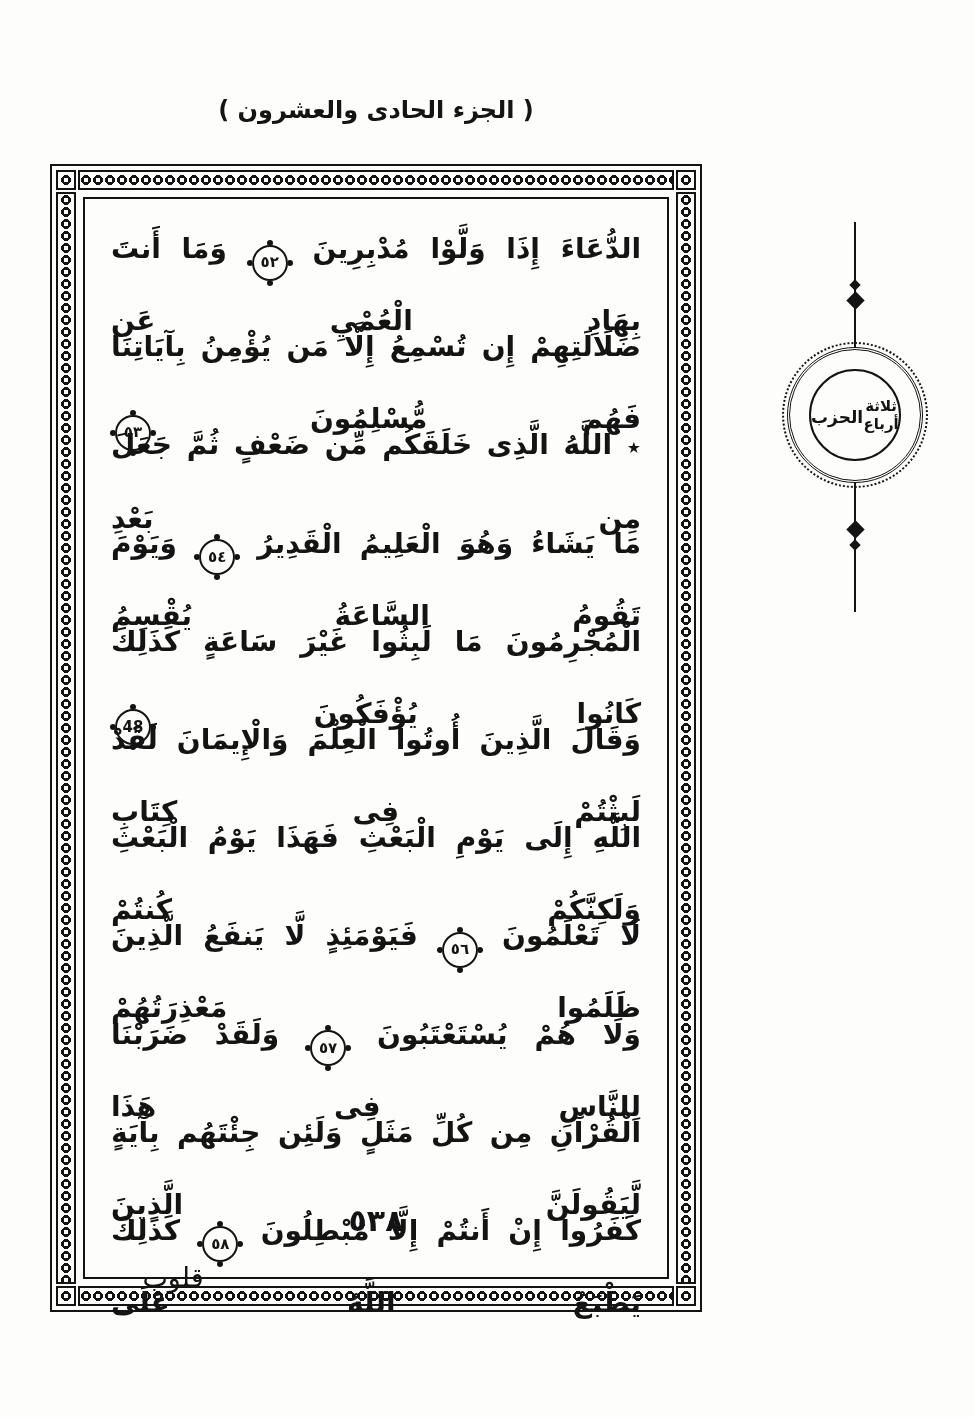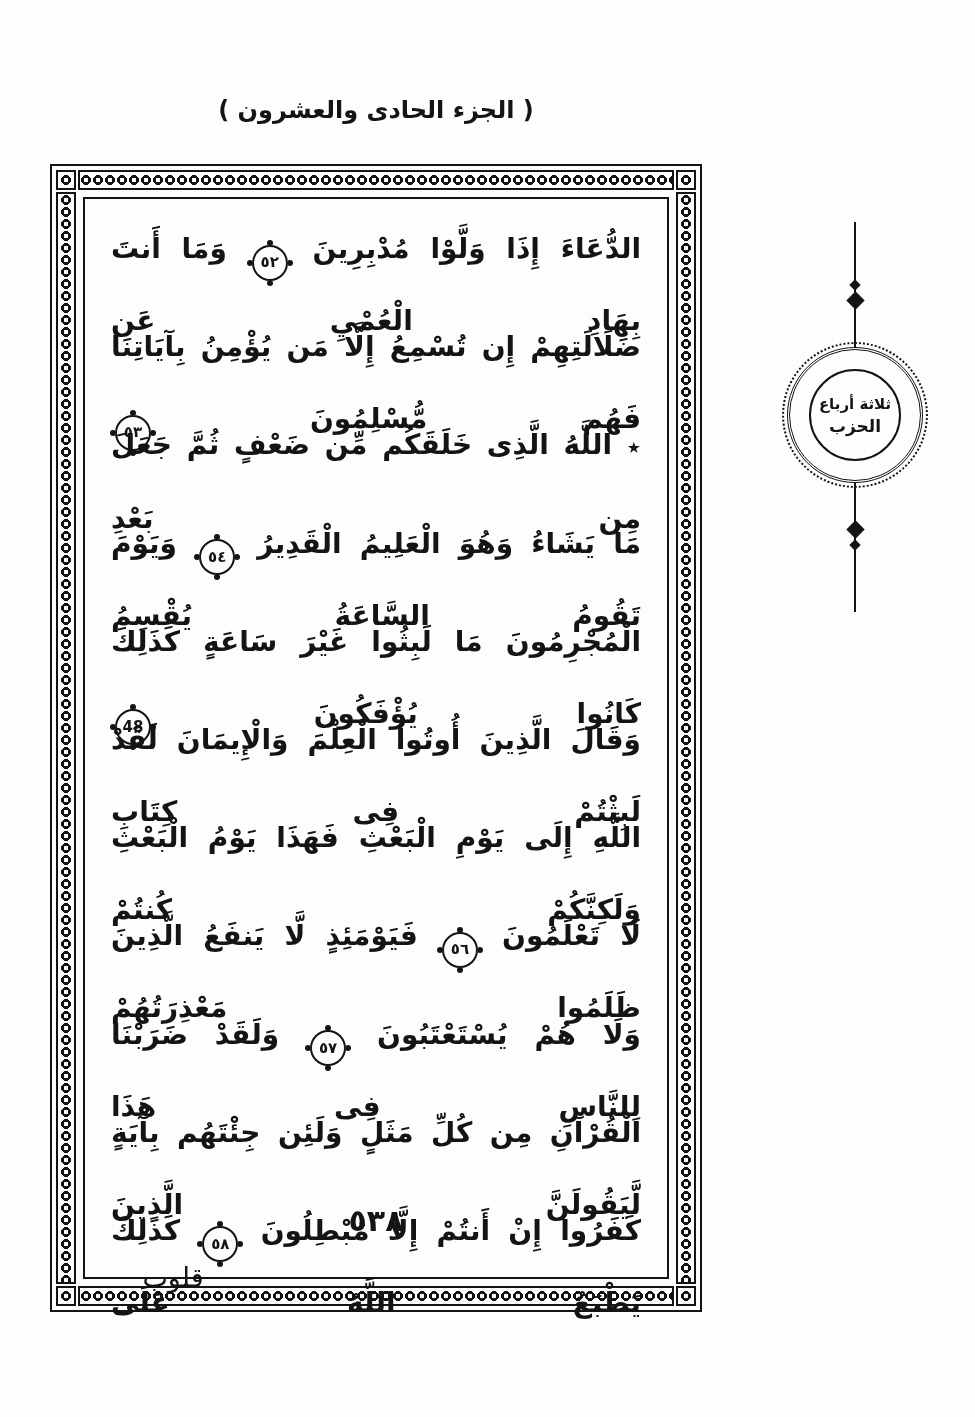--- a/index.html
+++ b/index.html
@@ -67,21 +67,21 @@
   .d3 { left:849px; top:523px; width:13px; height:13px; }
   .d4 { left:851px; top:541px; width:8px; height:8px; }
   .med-outer {
     position:absolute; left:787px; top:347px; width:136px; height:136px;
     box-sizing:border-box; border:3px double var(--ink); border-radius:50%;
     outline:2px dotted var(--ink); outline-offset:3px; background:var(--paper);
   }
   .med-inner {
     position:absolute; left:19px; top:19px; width:92px; height:92px;
     box-sizing:border-box; border:2px solid var(--ink); border-radius:50%;
-    display:flex; flex-direction:column; align-items:center; justify-content:center;
+    display:flex; flex-direction:row; align-items:center; justify-content:center;
     direction:rtl; text-align:center;
   }
   .med-l1 { font-size:15px; font-weight:700; }
   .med-l2 { font-size:17px; font-weight:700; margin-top:3px; }
   
   .pagenum {
     position:absolute; top:1203px; left:50px; width:652px; text-align:center;
     font-size:30px; font-weight:700; direction:rtl; letter-spacing:2px;
   }
   .catchword {

